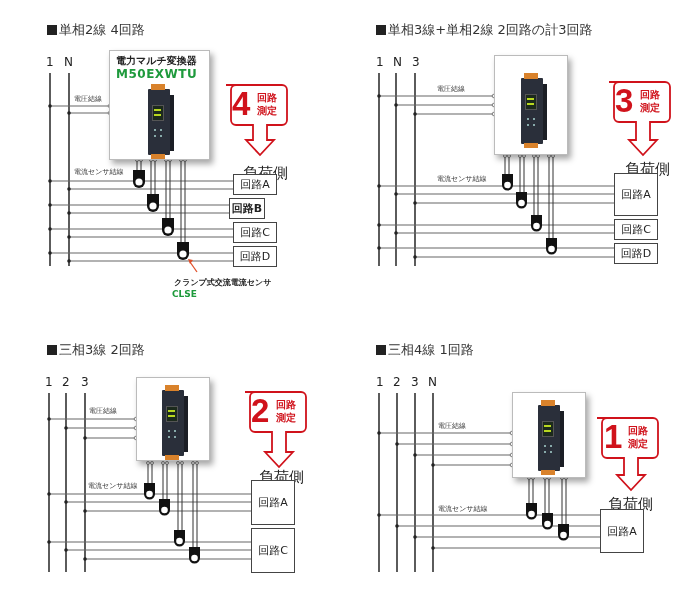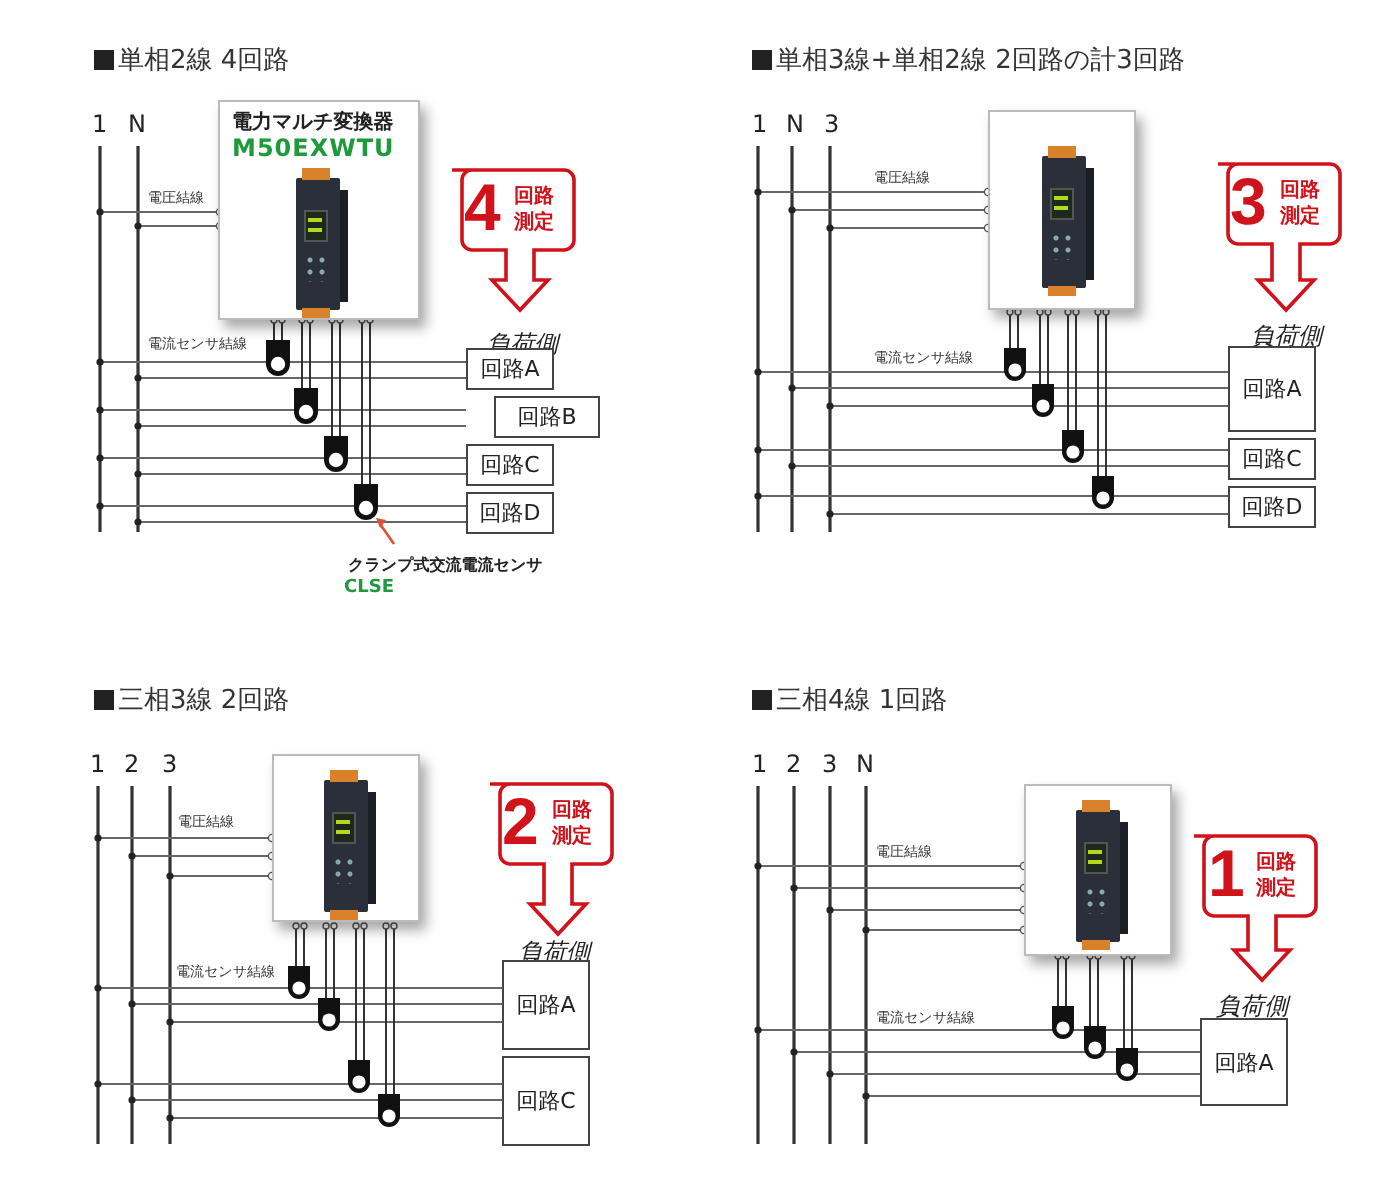--- a/index.html
+++ b/index.html
@@ -16,21 +16,21 @@
   .dev-model { position:absolute; left:6px; top:16px; font-size:12px; font-weight:bold; color:#1e9a3c; letter-spacing:0.5px; }
   .unit { position:absolute; width:22px; height:66px; background:#2a2f3a; border-radius:1px; }
   .unit .top { position:absolute; left:3px; top:-5px; width:14px; height:6px; background:#d9822b; }
   .unit .bot { position:absolute; left:3px; bottom:-4px; width:14px; height:5px; background:#d9822b; }
   .unit .scr { position:absolute; left:4px; top:16px; width:10px; height:14px; background:#1c2a1c; border:1px solid #555; }
   .unit .scr i { position:absolute; left:1px; width:7px; height:2px; background:#b8d820; }
   .unit .btns { position:absolute; left:4px; top:38px; width:12px; height:14px;
                 background: radial-gradient(circle, #8aa 1px, transparent 1.5px) 0 0/6px 6px; }
   .unit .side { position:absolute; right:-4px; top:6px; width:4px; height:56px; background:#1b1e25; }
   .callout { position:absolute; }
-  .load-head { position:absolute; font-size:12px; color:#222; white-space:nowrap;font-style:italic; }
+  .load-head { position:absolute; font-size:15px; color:#222; white-space:nowrap; }
   .load { position:absolute; border:1px solid #444; background:#fff; font-size:11px; color:#222;
           display:flex; align-items:center; justify-content:center; box-sizing:border-box; }
   .sensor-name { position:absolute; font-size:8px; font-weight:bold; color:#222; white-space:nowrap; }
   .sensor-model { position:absolute; font-size:9px; font-weight:bold; color:#1e9a3c; }
   svg { position:absolute; left:0; top:0; overflow:visible; }
   .cnum { font-family:"Liberation Sans", sans-serif; font-weight:bold; }
 </style>
 </head>
 <body>
 
@@ -133,21 +133,21 @@
   </div>
 
   <div class="callout" style="left:229px;top:88px;width:55px;height:34px;">
     <span class="cnum" style="position:absolute;left:3px;top:-3px;font-size:33px;color:#d0121b;">4</span>
     <span style="position:absolute;left:28px;top:3px;font-size:10px;font-weight:bold;color:#d0121b;">回路</span>
     <span style="position:absolute;left:28px;top:16px;font-size:10px;font-weight:bold;color:#d0121b;">測定</span>
   </div>
 
   <div class="load-head" style="left:243px;top:164px;">負荷側</div>
   <div class="load" style="left:233px;top:174px;width:44px;height:21px;">回路A</div>
-  <div class="load" style="left:247px;top:198px;width:53px;height:21px;">回路B</div>
+  <div class="load" style="left:229px;top:198px;width:36px;height:21px;font-weight:bold;">回路B</div>
   <div class="load" style="left:233px;top:222px;width:44px;height:21px;">回路C</div>
   <div class="load" style="left:233px;top:246px;width:44px;height:21px;">回路D</div>
 
   <div class="sensor-name" style="left:174px;top:277px;">クランプ式交流電流センサ</div>
   <div class="sensor-model" style="left:172px;top:289px;">CLSE</div>
 </div>
 
 <div class="panel">
   <div class="title" style="left:376px;top:21px;"><span class="sq"></span><span>単相3線+単相2線 2回路の計3回路</span></div>
   <div class="bus-label" style="left:376px;top:55px;">1</div>

